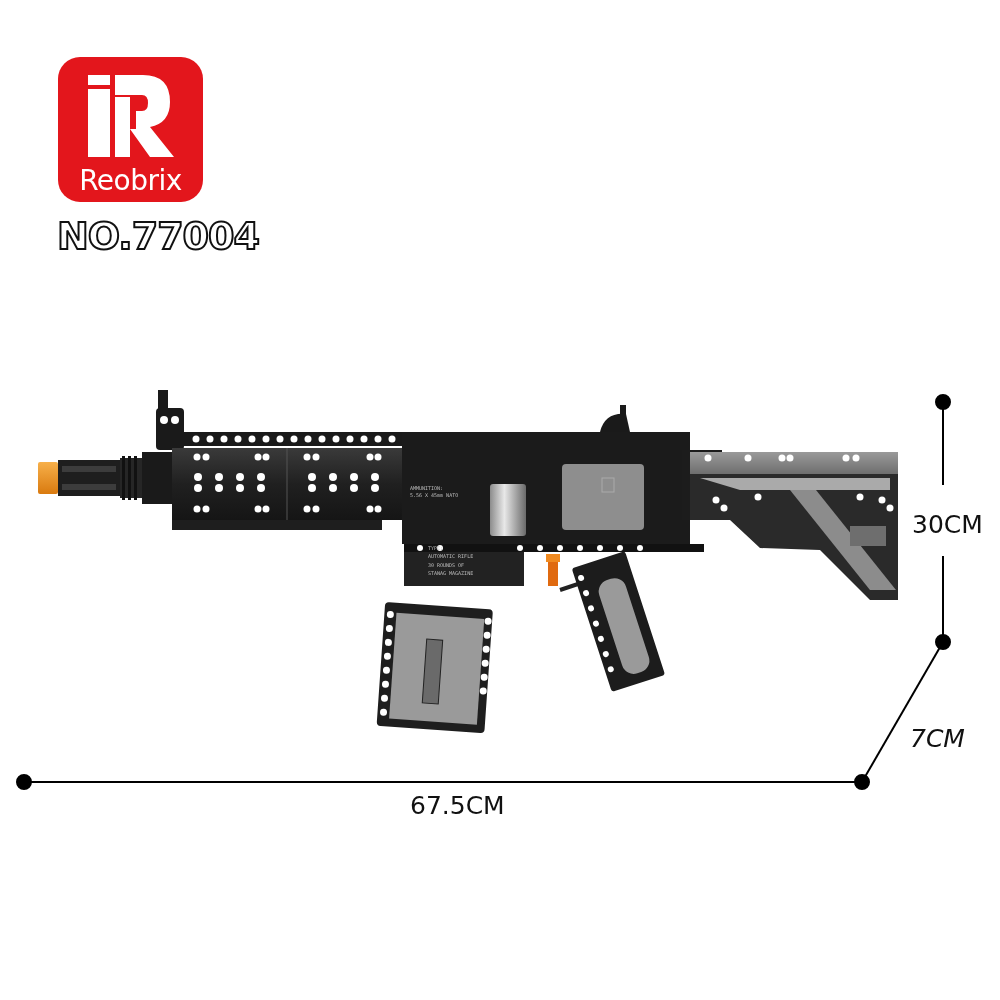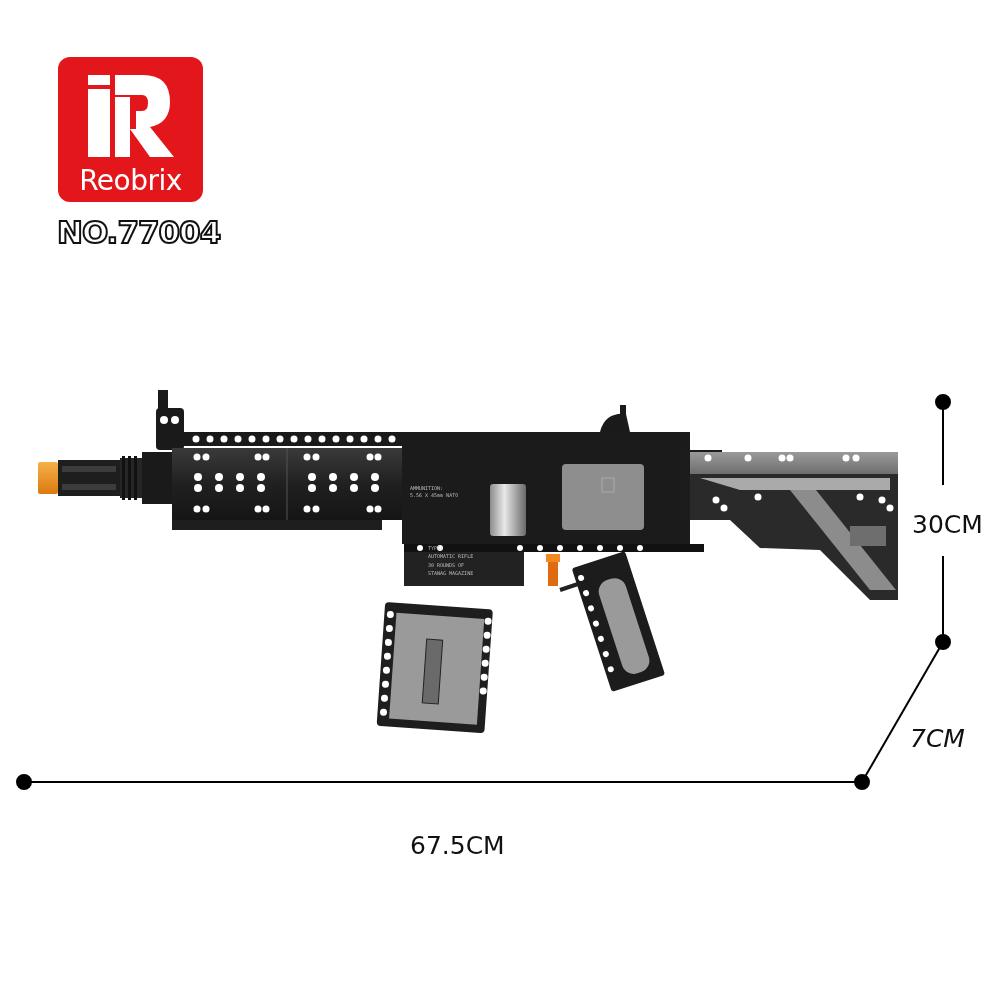--- a/index.html
+++ b/index.html
@@ -1,23 +1,23 @@
 <!DOCTYPE html>
 <html><head>
 <meta charset="utf-8">
 <style>
   html, body { margin:0; padding:0; background:#ffffff; }
   body { width:1000px; height:1000px; position:relative; overflow:hidden; font-family:"DejaVu Sans", sans-serif; }
-  .logo { position:absolute; left:58px; top:57px; width:145px; height:145px; background:#e3161c; border-radius:12px; }
+  .logo { position:absolute; left:58px; top:57px; width:145px; height:145px; background:#e3161c; border-radius:22px; }
   .logo-mark { position:absolute; left:0; top:0; width:145px; height:145px; }
   .logo-text { position:absolute; left:0; right:0; top:107px; text-align:center; color:#fff; font-family:"DejaVu Sans", sans-serif; font-size:28px; letter-spacing:-0.5px; }
-  .model-no { position:absolute; left:57px; top:214px; font-family:"DejaVu Sans", sans-serif; font-weight:bold; font-size:31px; color:#fff; -webkit-text-stroke:2px #111; letter-spacing:-1px; }
+  .model-no { position:absolute; left:57px; top:214px; font-family:"DejaVu Sans", sans-serif; font-weight:bold; font-size:38px; color:#fff; -webkit-text-stroke:2px #111; letter-spacing:-1px; }
   .product { position:absolute; left:0; top:0; width:1000px; height:1000px; }
   .dim-label { position:absolute; font-family:"DejaVu Sans", sans-serif; font-size:25px; color:#111; font-weight:500; }
-  .dim-h { left:410px; top:791px;margin-top:40px; }
+  .dim-h { left:410px; top:791px; }
   .dim-v { left:912px; top:510px;text-align:center; }
   .dim-d { left:910px; top:724px;font-style:italic; }
 </style>
 </head>
 <body>
 
 <div class="logo">
   <svg class="logo-mark" viewBox="0 0 145 145">
     <rect x="30" y="18" width="22" height="10" fill="#fff"></rect>
     <rect x="30" y="32" width="22" height="68" fill="#fff"></rect>

